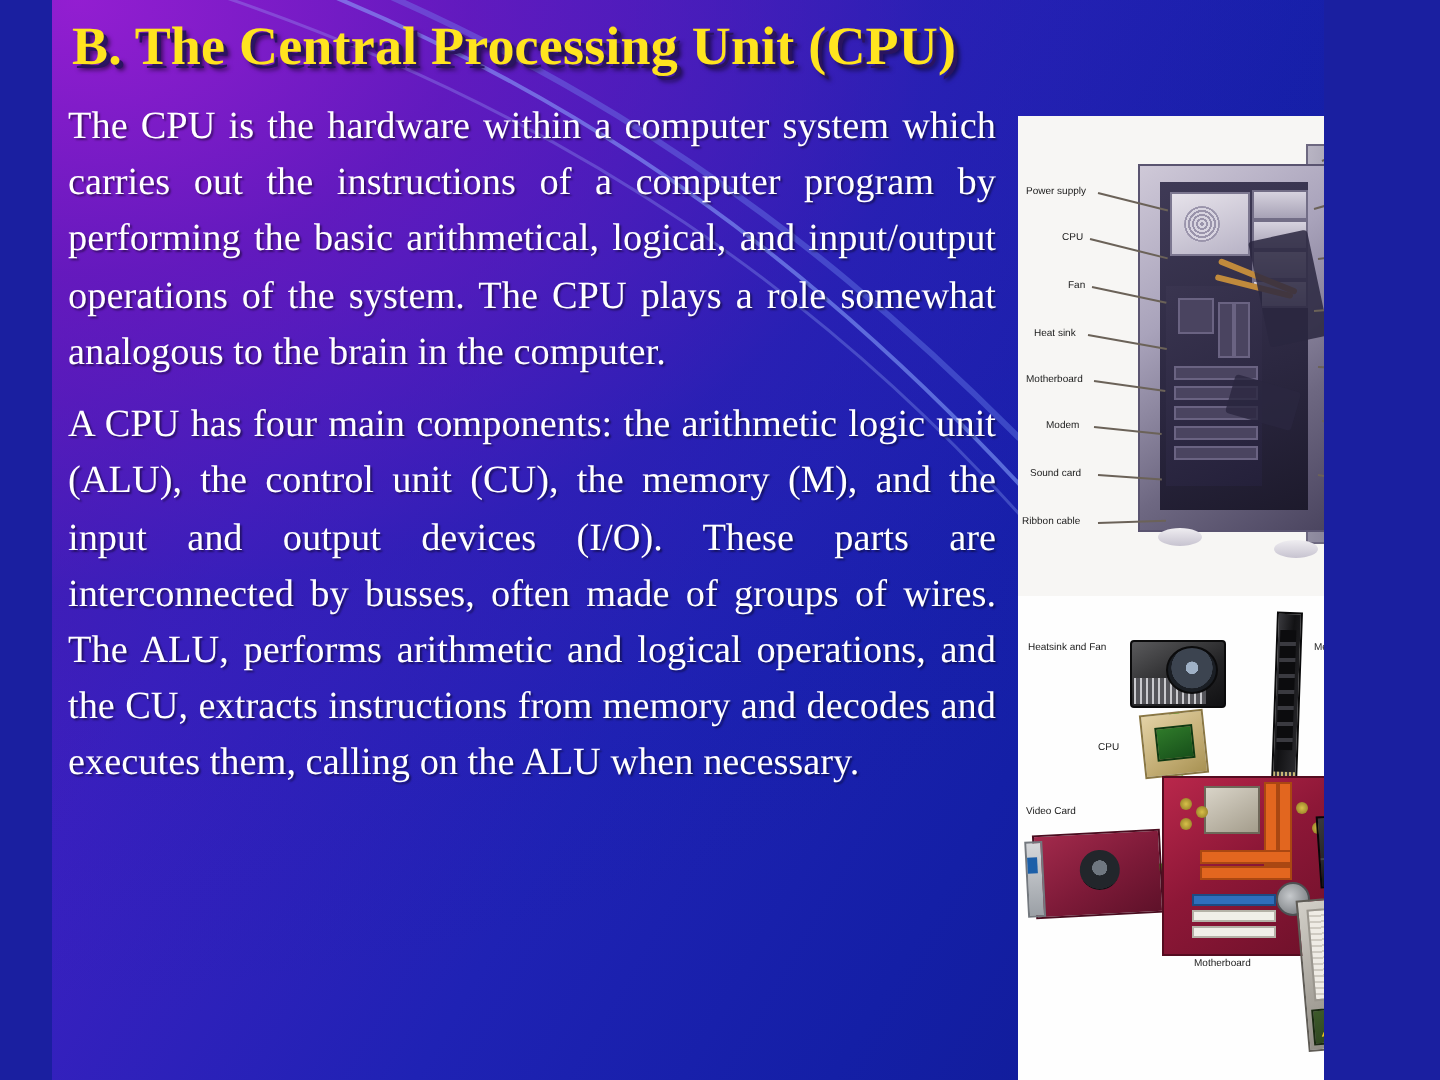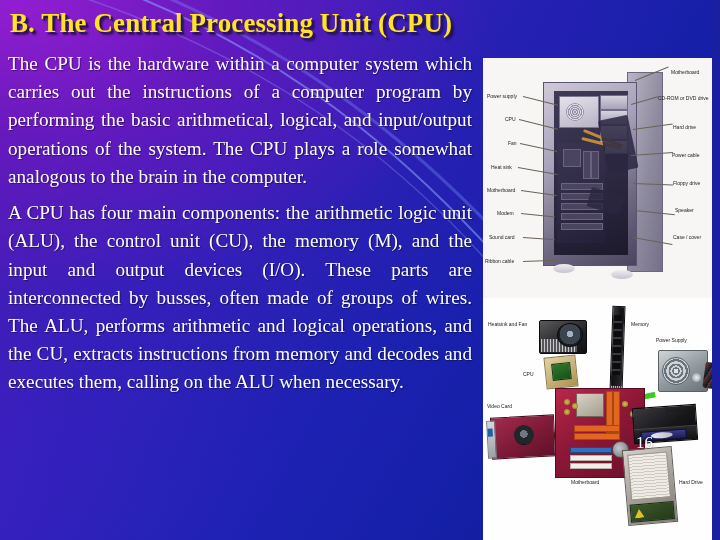--- a/index.html
+++ b/index.html
@@ -2,24 +2,25 @@
 <html><head>
 <meta charset="utf-8">
 <style>
   html,body{margin:0;padding:0;}
   body{
     width:720px;height:540px;overflow:hidden;
     font-family:"Liberation Serif","DejaVu Serif",serif;
     background:#1a1fa0;
   }
   .slide{
-    position:relative;width:712px;height:540px;overflow:hidden;
+    position:relative;width:636px;height:540px;overflow:hidden;
     background:
       radial-gradient(140% 115% at 2% 0%, rgba(150,30,210,0.95) 0%, rgba(108,24,190,0.75) 22%, rgba(52,28,175,0.35) 48%, rgba(20,26,160,0.06) 68%, rgba(16,22,150,0) 82%),
       linear-gradient(120deg,#5b1bb8 0%,#3a20c0 26%,#1f22b4 52%,#141fa6 74%,#0e1a8e 100%);
+    margin-left: 26px;
   }
   
   .swoosh{position:absolute;pointer-events:none;left:0;top:0;width:720px;height:540px;}
   
   .title{
     position:absolute;left:10px;top:8px;width:620px;
     font-size:27px;font-weight:bold;color:#ffe41f;
     letter-spacing:.1px;white-space:nowrap;
     text-shadow:2px 2px 0 #2a1460, 3px 3px 2px rgba(0,0,0,.55);
   }

